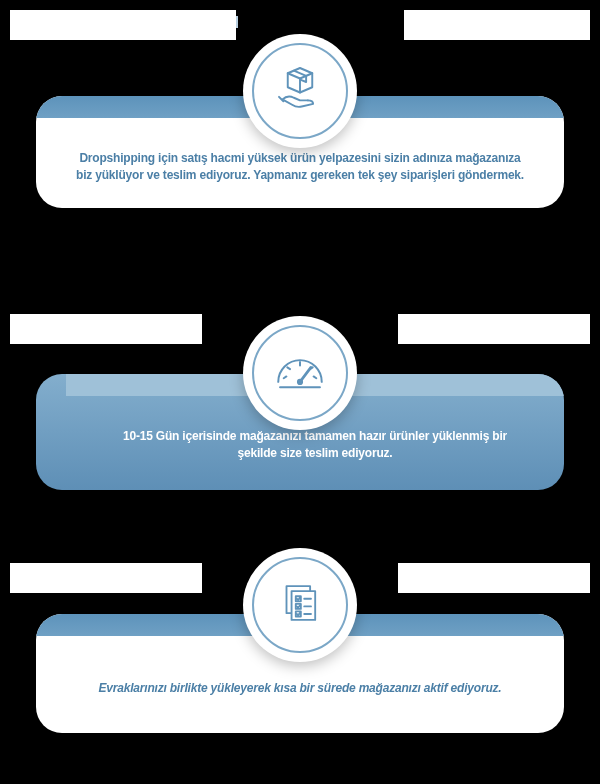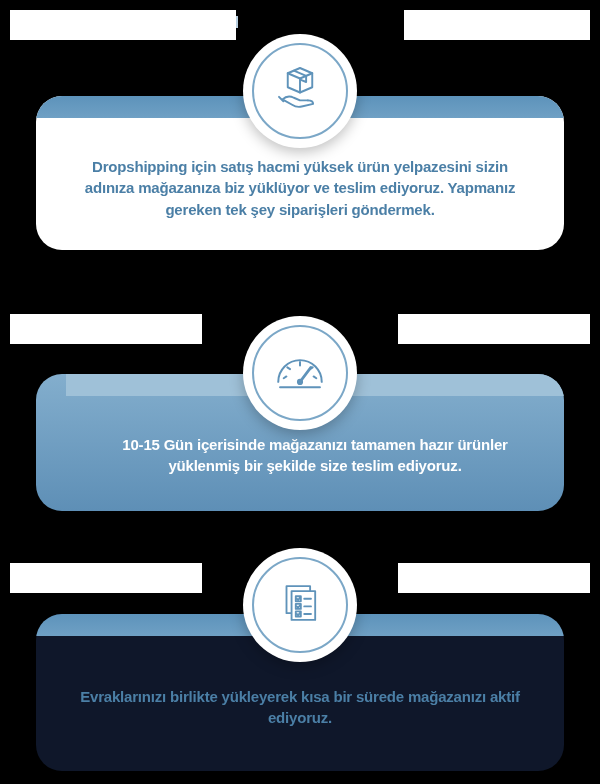--- a/index.html
+++ b/index.html
@@ -30,24 +30,24 @@
     box-shadow: 0 6px 18px rgba(0,0,0,0.35);
   }
   .card-top {
     height: 22px;
   }
   .card-body {
     padding: 14px 34px 22px 34px;
     text-align: center;
   }
   .card-text {
-    font-size: 15px;
+    font-size: 12px;
     line-height: 1.42;
     font-weight: 700;
-    margin: 8px;
+    margin: 2px;
     letter-spacing: -0.2px;
   }
 
   
   #card-1 {
     top: 96px;
     background: #ffffff;
   }
   #card-1 .card-top {
     background: linear-gradient(180deg,#5d93bb 0%,#6fa0c4 100%);
@@ -72,21 +72,22 @@
     padding-top: 30px;
     padding-bottom: 26px;
   }
   #card-2 .card-text {
     color: #ffffff;
   }
 
   
   #card-3 {
     top: 614px;
-    background: #0f172a;
+    background: #ffffff;
+    font-style: italic;
   }
   #card-3 .card-top {
     background: linear-gradient(180deg,#5d93bb 0%,#6fa0c4 100%);
   }
   #card-3 .card-body {
     padding-top: 42px;
     padding-bottom: 34px;
   }
   #card-3 .card-text {
     color: #4b7fa6;

